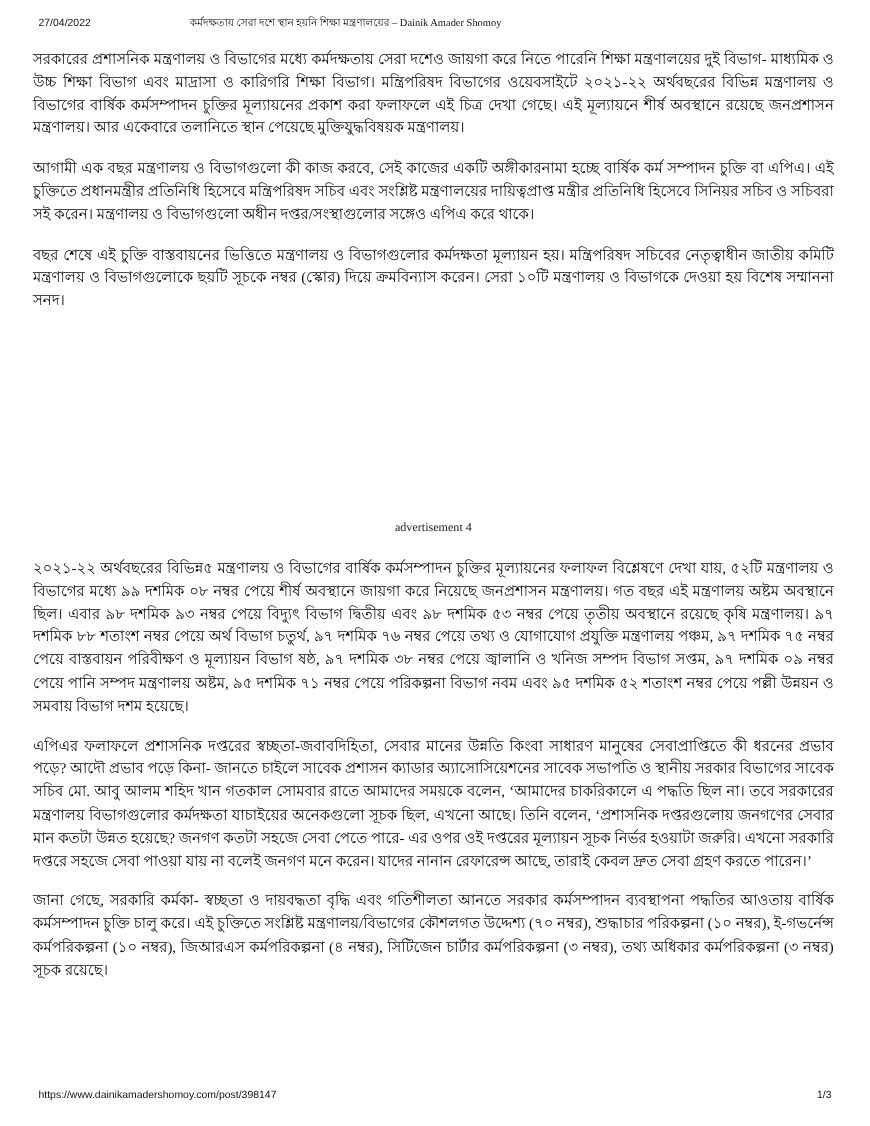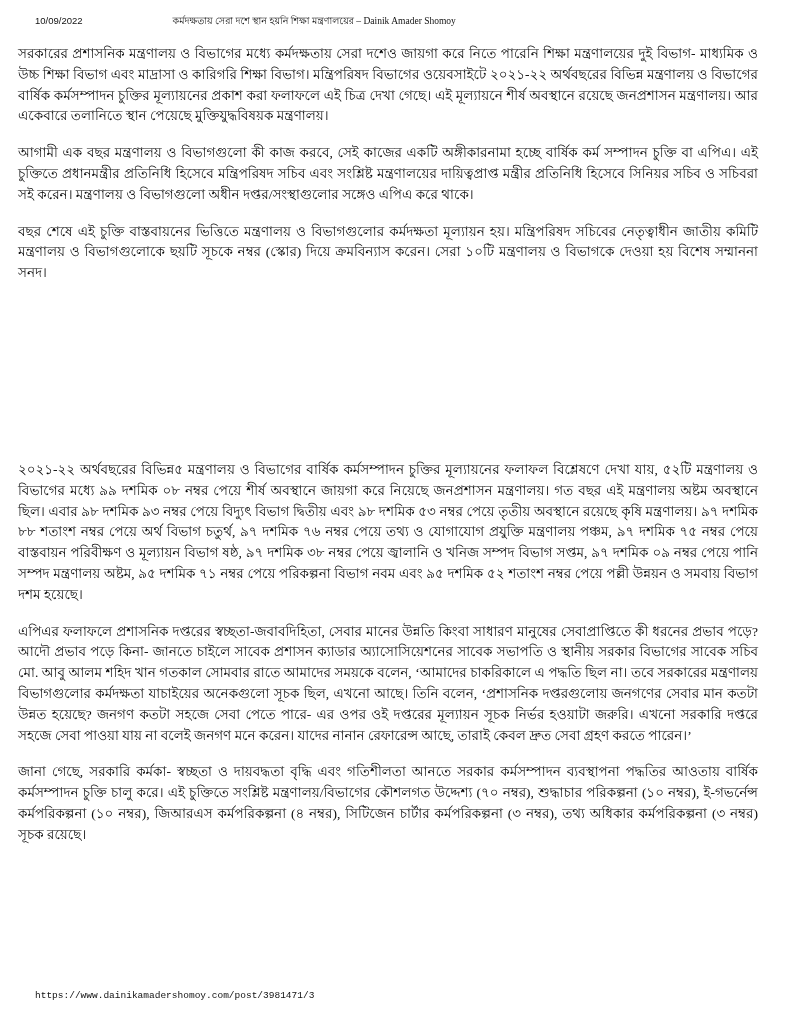--- a/index.html
+++ b/index.html
@@ -31,21 +31,21 @@
     flex: 1;
     text-align: left;
     padding-left: 90px; 
     white-space: nowrap;
     overflow: hidden;
     font-family: Liberation Serif, serif;
   }
   .content {
     position: absolute;
     top: 44px;
-    left: 18px;
+    left: 30px;
     right: 33px;
     font-size: 13.5px;
     line-height: 20.8px;
     text-align: justify;
     color: #0a0a0a;
   }
   .content p {
     margin: 0 0 16px 0;
   }
   .ad-label {
@@ -58,41 +58,43 @@
   }
   .ad-gap {
     height: 160px; 
   }
   .print-footer {
     position: absolute;
     left: 35px;
     right: 35px;
     top: 990px;
     display: flex;
+    justify-content: space-between;
     align-items: baseline;
-    font-family: Liberation Mono, monospace;
+    font-family: Liberation Sans, sans-serif;
     font-size: 9.5px;
     color: #111111;
   }
 </style>
 </head>
 <body>
 
 <div>
 
   <div class="print-header">
-    <span class="hdr-date">10/09/2022</span>
+    <span class="hdr-date">27/04/2022</span>
     <span class="hdr-title">কর্মদক্ষতায় সেরা দশে স্থান হয়নি শিক্ষা মন্ত্রণালয়ের – Dainik Amader Shomoy</span>
   </div>
 
   <div class="content">
     <p>সরকারের প্রশাসনিক মন্ত্রণালয় ও বিভাগের মধ্যে কর্মদক্ষতায় সেরা দশেও জায়গা করে নিতে পারেনি শিক্ষা মন্ত্রণালয়ের দুই বিভাগ- মাধ্যমিক ও উচ্চ শিক্ষা বিভাগ এবং মাদ্রাসা ও কারিগরি শিক্ষা বিভাগ। মন্ত্রিপরিষদ বিভাগের ওয়েবসাইটে ২০২১-২২ অর্থবছরের বিভিন্ন মন্ত্রণালয় ও বিভাগের বার্ষিক কর্মসম্পাদন চুক্তির মূল্যায়নের প্রকাশ করা ফলাফলে এই চিত্র দেখা গেছে। এই মূল্যায়নে শীর্ষ অবস্থানে রয়েছে জনপ্রশাসন মন্ত্রণালয়। আর একেবারে তলানিতে স্থান পেয়েছে মুক্তিযুদ্ধবিষয়ক মন্ত্রণালয়।</p>
     <p>আগামী এক বছর মন্ত্রণালয় ও বিভাগগুলো কী কাজ করবে, সেই কাজের একটি অঙ্গীকারনামা হচ্ছে বার্ষিক কর্ম সম্পাদন চুক্তি বা এপিএ। এই চুক্তিতে প্রধানমন্ত্রীর প্রতিনিধি হিসেবে মন্ত্রিপরিষদ সচিব এবং সংশ্লিষ্ট মন্ত্রণালয়ের দায়িত্বপ্রাপ্ত মন্ত্রীর প্রতিনিধি হিসেবে সিনিয়র সচিব ও সচিবরা সই করেন। মন্ত্রণালয় ও বিভাগগুলো অধীন দপ্তর/সংস্থাগুলোর সঙ্গেও এপিএ করে থাকে।</p>
     <p>বছর শেষে এই চুক্তি বাস্তবায়নের ভিত্তিতে মন্ত্রণালয় ও বিভাগগুলোর কর্মদক্ষতা মূল্যায়ন হয়। মন্ত্রিপরিষদ সচিবের নেতৃত্বাধীন জাতীয় কমিটি মন্ত্রণালয় ও বিভাগগুলোকে ছয়টি সূচকে নম্বর (স্কোর) দিয়ে ক্রমবিন্যাস করেন। সেরা ১০টি মন্ত্রণালয় ও বিভাগকে দেওয়া হয় বিশেষ সম্মাননা সনদ।</p>
     <div class="ad-gap"></div>
+    <div class="ad-label">advertisement 4</div>
     <p>২০২১-২২ অর্থবছরের বিভিন্ন৫ মন্ত্রণালয় ও বিভাগের বার্ষিক কর্মসম্পাদন চুক্তির মূল্যায়নের ফলাফল বিশ্লেষণে দেখা যায়, ৫২টি মন্ত্রণালয় ও বিভাগের মধ্যে ৯৯ দশমিক ০৮ নম্বর পেয়ে শীর্ষ অবস্থানে জায়গা করে নিয়েছে জনপ্রশাসন মন্ত্রণালয়। গত বছর এই মন্ত্রণালয় অষ্টম অবস্থানে ছিল। এবার ৯৮ দশমিক ৯৩ নম্বর পেয়ে বিদ্যুৎ বিভাগ দ্বিতীয় এবং ৯৮ দশমিক ৫৩ নম্বর পেয়ে তৃতীয় অবস্থানে রয়েছে কৃষি মন্ত্রণালয়। ৯৭ দশমিক ৮৮ শতাংশ নম্বর পেয়ে অর্থ বিভাগ চতুর্থ, ৯৭ দশমিক ৭৬ নম্বর পেয়ে তথ্য ও যোগাযোগ প্রযুক্তি মন্ত্রণালয় পঞ্চম, ৯৭ দশমিক ৭৫ নম্বর পেয়ে বাস্তবায়ন পরিবীক্ষণ ও মূল্যায়ন বিভাগ ষষ্ঠ, ৯৭ দশমিক ৩৮ নম্বর পেয়ে জ্বালানি ও খনিজ সম্পদ বিভাগ সপ্তম, ৯৭ দশমিক ০৯ নম্বর পেয়ে পানি সম্পদ মন্ত্রণালয় অষ্টম, ৯৫ দশমিক ৭১ নম্বর পেয়ে পরিকল্পনা বিভাগ নবম এবং ৯৫ দশমিক ৫২ শতাংশ নম্বর পেয়ে পল্লী উন্নয়ন ও সমবায় বিভাগ দশম হয়েছে।</p>
     <p>এপিএর ফলাফলে প্রশাসনিক দপ্তরের স্বচ্ছতা-জবাবদিহিতা, সেবার মানের উন্নতি কিংবা সাধারণ মানুষের সেবাপ্রাপ্তিতে কী ধরনের প্রভাব পড়ে? আদৌ প্রভাব পড়ে কিনা- জানতে চাইলে সাবেক প্রশাসন ক্যাডার অ্যাসোসিয়েশনের সাবেক সভাপতি ও স্থানীয় সরকার বিভাগের সাবেক সচিব মো. আবু আলম শহিদ খান গতকাল সোমবার রাতে আমাদের সময়কে বলেন, ‘আমাদের চাকরিকালে এ পদ্ধতি ছিল না। তবে সরকারের মন্ত্রণালয় বিভাগগুলোর কর্মদক্ষতা যাচাইয়ের অনেকগুলো সূচক ছিল, এখনো আছে। তিনি বলেন, ‘প্রশাসনিক দপ্তরগুলোয় জনগণের সেবার মান কতটা উন্নত হয়েছে? জনগণ কতটা সহজে সেবা পেতে পারে- এর ওপর ওই দপ্তরের মূল্যায়ন সূচক নির্ভর হওয়াটা জরুরি। এখনো সরকারি দপ্তরে সহজে সেবা পাওয়া যায় না বলেই জনগণ মনে করেন। যাদের নানান রেফারেন্স আছে, তারাই কেবল দ্রুত সেবা গ্রহণ করতে পারেন।’</p>
     <p>জানা গেছে, সরকারি কর্মকা- স্বচ্ছতা ও দায়বদ্ধতা বৃদ্ধি এবং গতিশীলতা আনতে সরকার কর্মসম্পাদন ব্যবস্থাপনা পদ্ধতির আওতায় বার্ষিক কর্মসম্পাদন চুক্তি চালু করে। এই চুক্তিতে সংশ্লিষ্ট মন্ত্রণালয়/বিভাগের কৌশলগত উদ্দেশ্য (৭০ নম্বর), শুদ্ধাচার পরিকল্পনা (১০ নম্বর), ই-গভর্নেন্স কর্মপরিকল্পনা (১০ নম্বর), জিআরএস কর্মপরিকল্পনা (৪ নম্বর), সিটিজেন চার্টার কর্মপরিকল্পনা (৩ নম্বর), তথ্য অধিকার কর্মপরিকল্পনা (৩ নম্বর) সূচক রয়েছে।</p>
   </div>
 
   <div class="print-footer">
     <span>https://www.dainikamadershomoy.com/post/398147</span>
     <span>1/3</span>
   </div>
 

